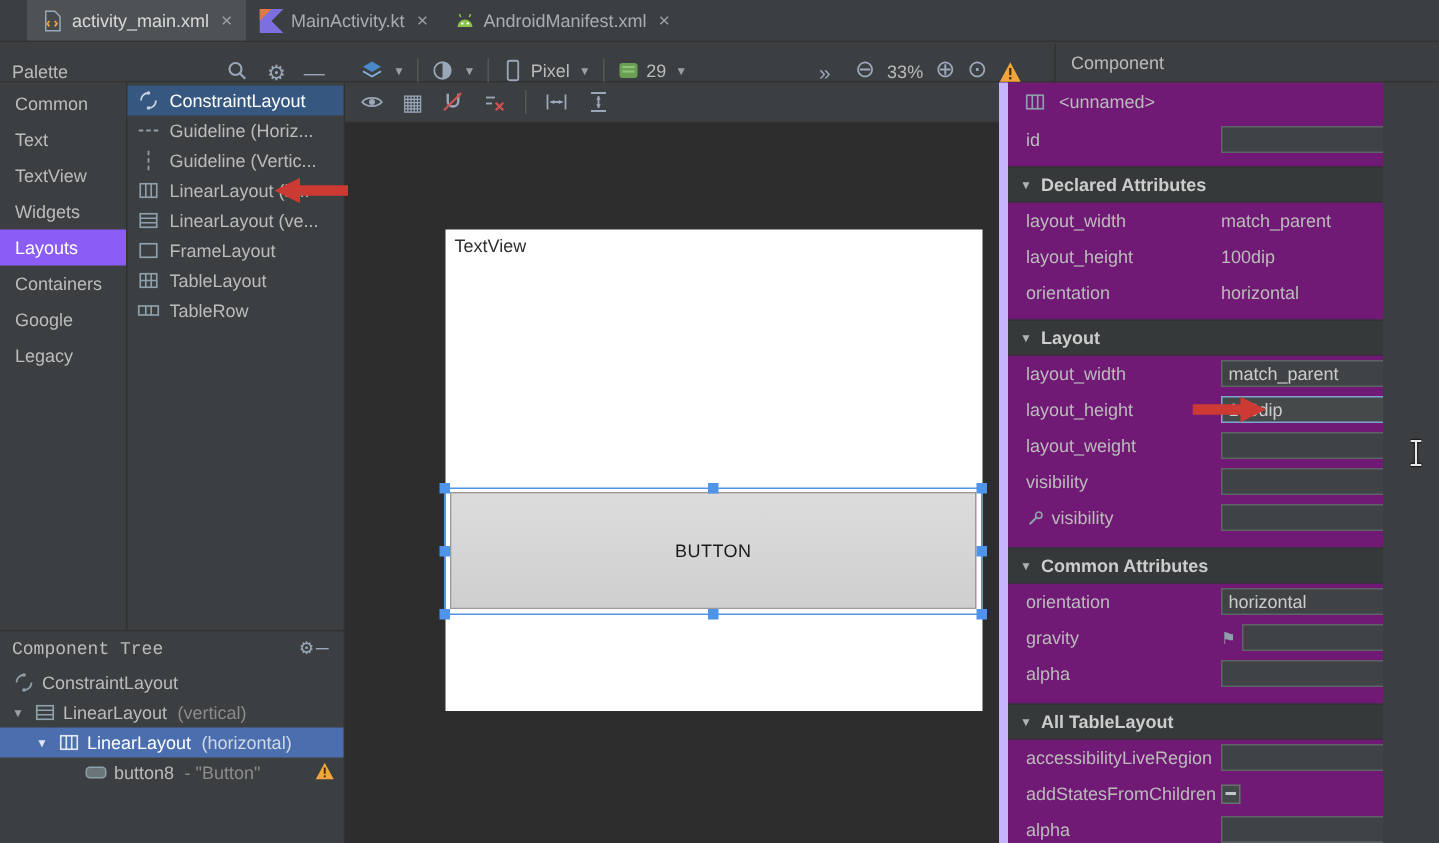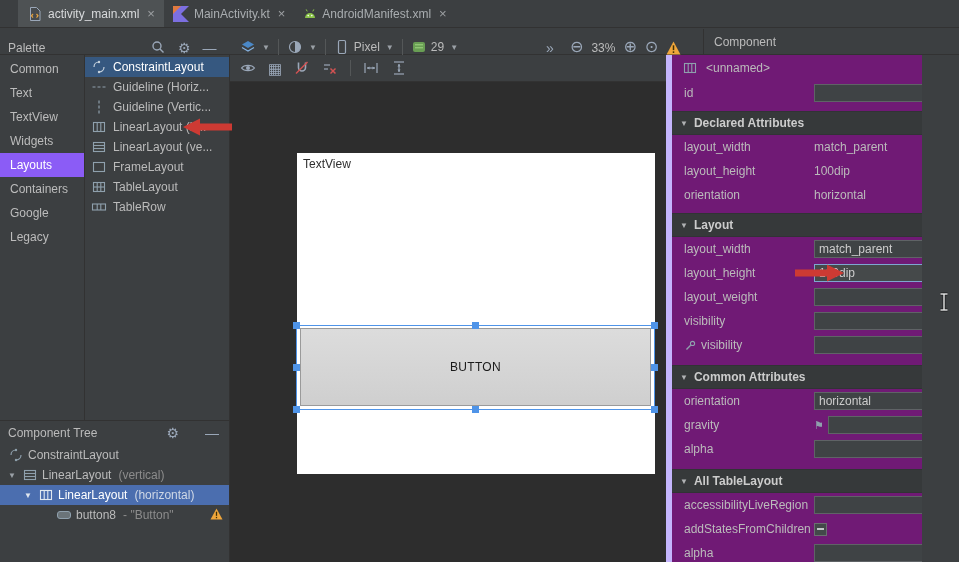--- a/index.html
+++ b/index.html
@@ -27,21 +27,21 @@
   .cats { width:85px; border-right:1px solid #323232; padding-top:2px; }
   .cat { height:24px; display:flex; align-items:center; padding-left:10px; color:#bcbcbc; }
   .cat.selected { background:#8b5cf6; color:#ffffff; }
   .comps { flex:1; padding-top:2px; }
   .comp { height:20px; display:flex; align-items:center; gap:6px; padding-left:6px; white-space:nowrap; }
   .comp.selected { background:#365880; color:#ffffff; }
   .i16 { width:16px; height:16px; flex:none; }
 
   
   .tree { position:absolute; left:0; top:420px; width:230px; height:142px; background:#3c3f41; border-top:1px solid #323232; border-right:1px solid #323232; }
-  .tree-head { height:24px; display:flex; align-items:center; padding:0 10px 0 8px; gap:26px; }
+  .tree-head { height:24px; display:flex; align-items:center; padding:0 10px 0 8px; gap:2px;font-family:Liberation Mono, monospace; }
   .tree-head .spacer { flex:1; }
   .trow { height:20px; display:flex; align-items:center; gap:4px; white-space:nowrap; padding-right:6px; }
   .trow .arrow { width:12px; font-size:8px; color:#9aa0a6; text-align:center; flex:none; }
   .trow .suffix { color:#8c8c8c; margin-left:3px; }
   .trow.selected { background:#4b6eaf; color:#ffffff; }
   .trow.selected .suffix { color:#cfd8e6; }
   .ab { width:18px; flex:none; color:#8fa0ad; font-size:11px; }
   .warn-right { margin-left:auto; }
 
   

